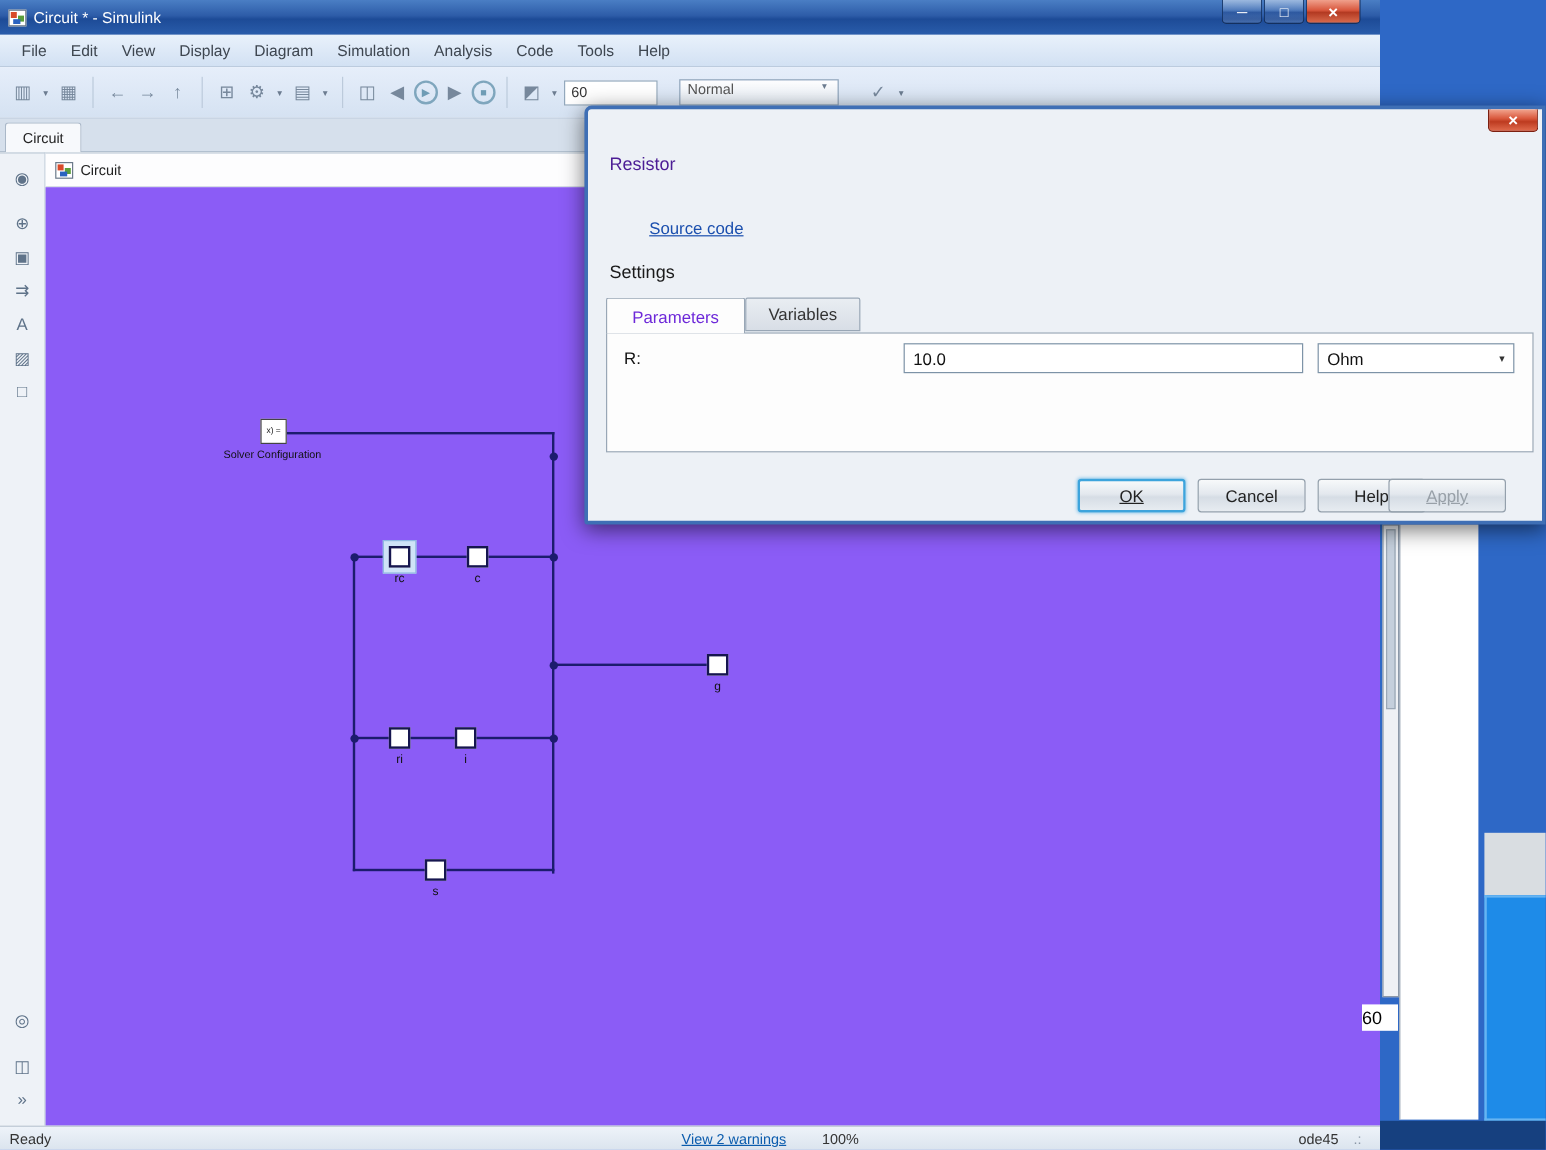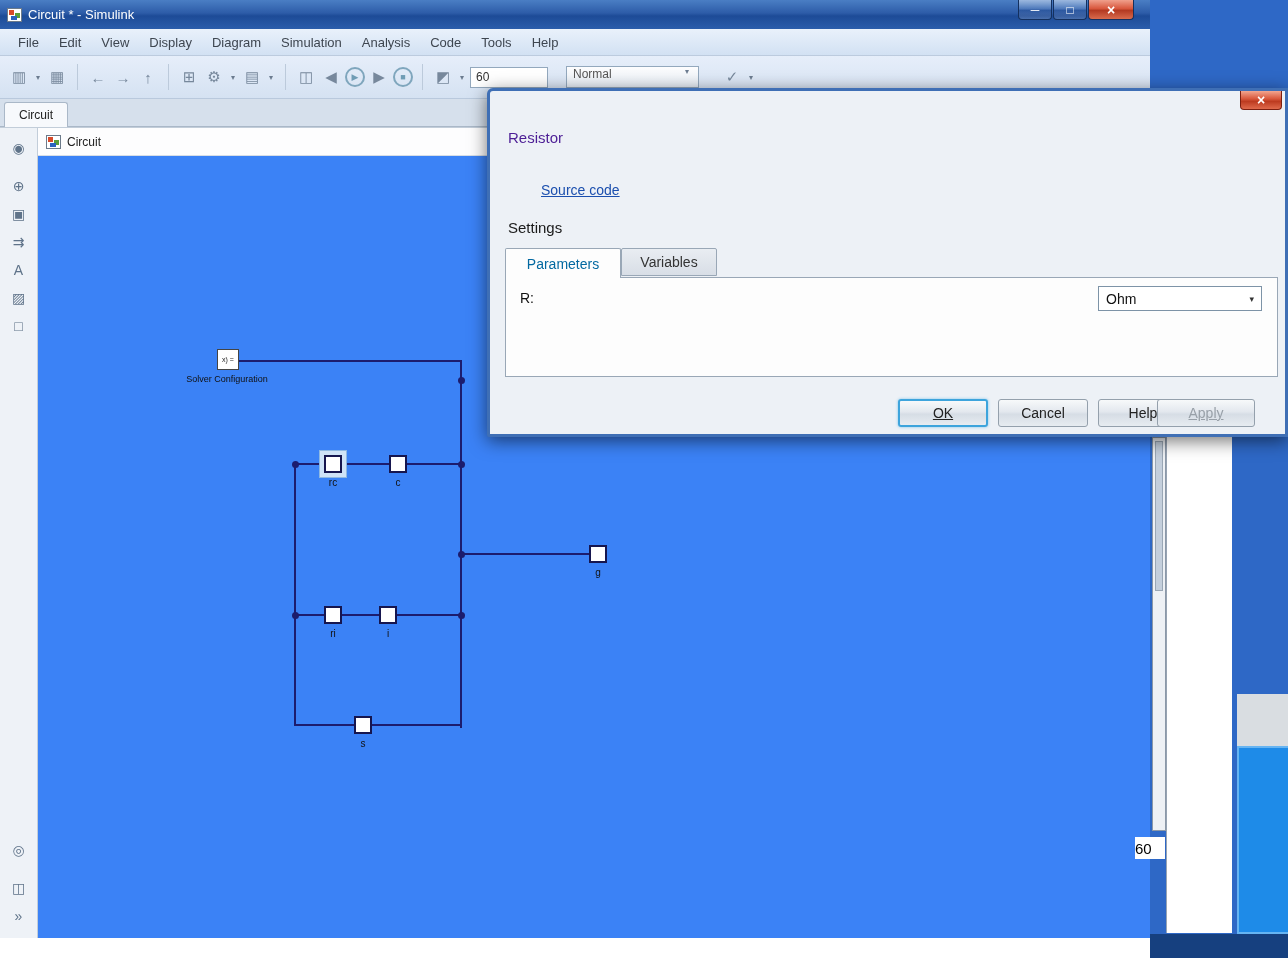--- a/index.html
+++ b/index.html
@@ -53,21 +53,21 @@
     border-right:1px solid #c2cdd9; border-top:1px solid #c2cdd9; padding-top:6px; }
   .palicon { width:37px; height:28px; display:flex; align-items:center; justify-content:center;
     color:#5f7389; font-size:14px; }
   .palicon:first-child { margin-bottom:10px; }
   .palbottom { position:absolute; left:0; bottom:8px; width:37px; }
 
   .crumbbar { position:absolute; left:38px; top:127px; width:1112px; height:29px; background:#fdfdfe;
     border-top:1px solid #c2cdd9; border-bottom:1px solid #d7dee6;
     display:flex; align-items:center; padding-left:8px; gap:6px; font-size:12px; color:#222; }
 
-  .canvas { position:absolute; left:38px; top:156px; width:1112px; height:782px; background:#3b82f6; }
+  .canvas { position:absolute; left:38px; top:156px; width:1112px; height:782px; background:#8b5cf6; }
 
   
   .wire { position:absolute; background:#1c1c6e; }
   .dot { position:absolute; width:7px; height:7px; border-radius:50%; background:#1c1c6e; }
   .blk { position:absolute; width:18px; height:18px; background:#fff; border:2px solid #16164f; }
   .blklabel { position:absolute; width:40px; text-align:center; font-size:10px; color:#111; }
   .select-halo { position:absolute; width:28px; height:28px; background:#cfe3f7; border:1px solid #8fb9e2; }
   .solverblk { position:absolute; left:179px; top:193px; width:22px; height:21px; background:#fff;
     border:1px solid #444; font-size:7px; display:flex; align-items:center; justify-content:center; color:#222; }
   .solverlabel { position:absolute; left:129px; top:218px; width:120px; text-align:center; font-size:9px; color:#111; }
@@ -101,21 +101,21 @@
   .dlg-close { position:absolute; top:0; right:3px; width:42px; height:19px;
     background:linear-gradient(#f2a690, #da5a3e 42%, #bd3b20 58%, #e06a4c);
     border:1px solid #7c1f10; border-top:none; border-radius:0 0 4px 4px;
     color:#fff; display:flex; align-items:center; justify-content:center; font-size:14px; font-weight:bold; }
   .dlg-heading { position:absolute; left:18px; top:38px; font-size:15px; color:#4c1d95; }
   .dlg-link { position:absolute; left:18px; top:91px; font-size:14px; color:#1b4fae; text-decoration:underline;margin-left:33px; }
   .dlg-settings { position:absolute; left:18px; top:128px; font-size:15px; color:#1a1a1a; }
   .dlg-tab { position:absolute; top:157px; height:28px; display:flex; align-items:center; justify-content:center;
     font-size:14px; border:1px solid #99a7b6; color:#333; }
   .dlg-tab.active { left:15px; width:116px; height:30px; background:#fdfdfd; z-index:2; border-bottom:none;
-    border-radius:2px 2px 0 0; color:#0369a1; }
+    border-radius:2px 2px 0 0; color:#6d28d9; }
   .dlg-tab.inactive { left:131px; width:96px; background:linear-gradient(#e9edf2,#d8dee6); border-radius:2px 2px 0 0; }
   .dlg-panel { position:absolute; left:15px; top:186px; width:773px; height:100px; background:#fdfdfd;
     border:1px solid #99a7b6; z-index:1; }
   .dlg-param-label { position:absolute; left:14px; top:12px; font-size:14px; color:#111; }
   .dlg-input { position:absolute; left:247px; top:8px; width:333px; height:25px; border:1px solid #7d93a7;
     font-size:14px; padding:2px 7px; font-family:"Liberation Sans", sans-serif; color:#111; background:#fff; }
   .dlg-unit { position:absolute; left:592px; top:8px; width:164px; height:25px; border:1px solid #7d93a7;
     background:#fff; display:flex; align-items:center; justify-content:space-between; padding:0 7px; font-size:14px; color:#111; }
   .dlg-unit .dcaret { font-size:9px; color:#333; }
   .dlg-btn { position:absolute; top:308px; width:90px; height:28px; border:1px solid #94a0ac; border-radius:3px;
@@ -254,20 +254,27 @@
     <div class="blk" style="left:286px; top:450px;"></div>
     <div class="blklabel" style="left:275px; top:472px;">ri</div>
 
     <div class="blk" style="left:341px; top:450px;"></div>
     <div class="blklabel" style="left:330px; top:472px;">i</div>
 
     <div class="blk" style="left:316px; top:560px;"></div>
     <div class="blklabel" style="left:305px; top:582px;">s</div>
   </div>
 
+  <div class="statusbar">
+    <span class="st-ready">Ready</span>
+    <span class="st-warn">View 2 warnings</span>
+    <span class="st-zoom">100%</span>
+    <span class="st-solver">ode45</span>
+    <span class="st-grip">.:</span>
+  </div>
 </div>
 
 <div class="behind"></div>
 <div class="b-scroll"></div>
 <div class="b-thumb"></div>
 <div class="b-panel"></div>
 <div class="b-60">60</div>
 <div class="b-gray"></div>
 <div class="b-blue"></div>
 <div class="b-task"></div>
@@ -277,20 +284,21 @@
 
   <div class="dlg-heading">Resistor</div>
   <div class="dlg-link">Source code</div>
   <div class="dlg-settings">Settings</div>
 
   <div class="dlg-tab active">Parameters</div>
   <div class="dlg-tab inactive">Variables</div>
 
   <div class="dlg-panel">
     <span class="dlg-param-label">R:</span>
+    <input class="dlg-input" value="10.0" style="">
     <div class="dlg-unit">
       <span>Ohm</span>
       <span class="dcaret">▾</span>
     </div>
   </div>
 
   <div class="dlg-btn ok">OK</div>
   <div class="dlg-btn cancel">Cancel</div>
   <div class="dlg-btn help">Help</div>
   <div class="dlg-btn apply">Apply</div>

